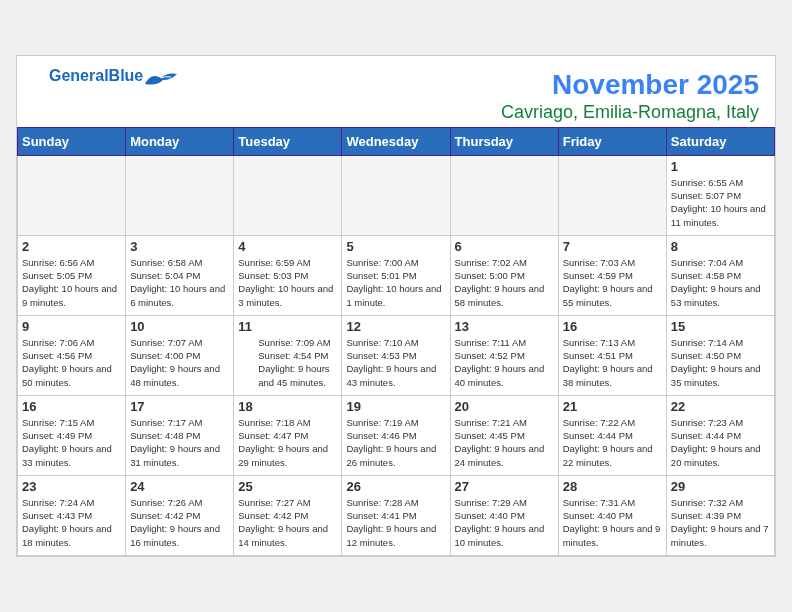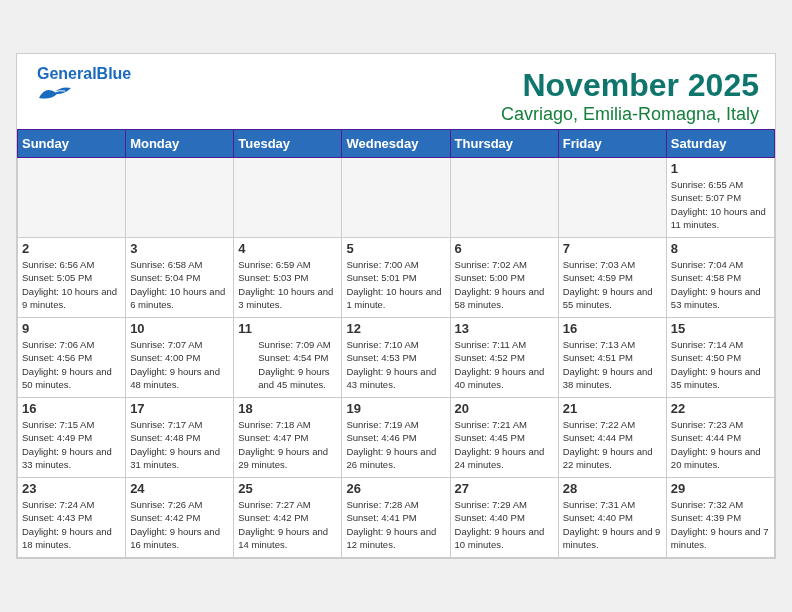--- a/index.html
+++ b/index.html
@@ -18,44 +18,43 @@
       border: 1px solid #ccc;
       margin: 20px auto;
     }
     .calendar-header {
       text-align: right;
       padding: 12px 16px 4px 16px;
       position: relative;
     }
     .calendar-header .logo {
       position: absolute;
-      left: 20px;
+      left: 32px;
       top: 12px;
       display: flex;
-      flex-direction: column;
       align-items: flex-start;
     }
     .logo-text {
       font-size: 16px;
       font-weight: bold;
       color: #333;
       line-height: 1;
     }
     .logo-text span {
       color: #1a6abf;
     }
     .logo-bird {
       width: 36px;
       height: 18px;
       margin-top: 2px;
     }
     .calendar-title {
-      font-size: 32px;
+      font-size: 28px;
       font-weight: bold;
-      color: #0f766e;
+      color: #3b82f6;
       line-height: 1.2;
     }
     .calendar-subtitle {
       font-size: 18px;
       color: #15803d;
     }
     .calendar-grid {
       width: 100%;
       border-collapse: collapse;
     }

